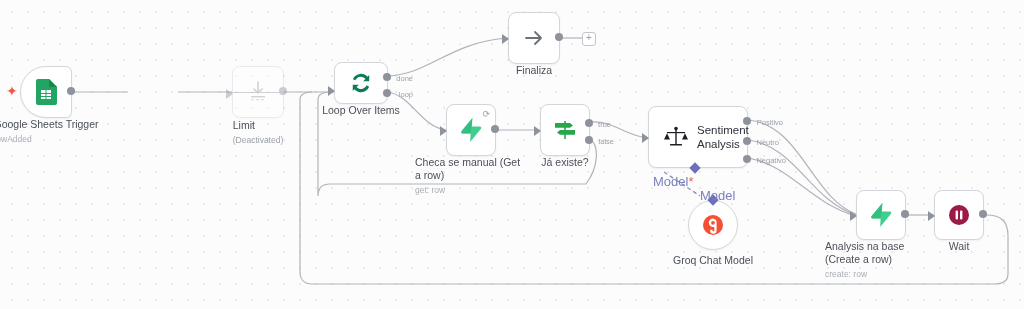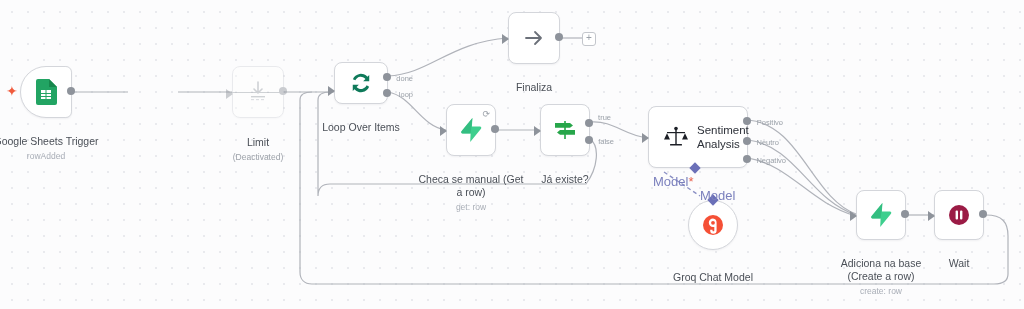--- a/index.html
+++ b/index.html
@@ -22,22 +22,22 @@
   
   .node{position:absolute;box-sizing:border-box;background:#fff;
         border:1px solid #d4d6db;border-radius:8px;
         display:flex;align-items:center;justify-content:center;
         box-shadow:0 1px 2px rgba(20,20,40,.05);}
   .node.trigger{border-top-left-radius:34px;border-bottom-left-radius:34px;}
   .node.wide{justify-content:flex-start;padding-left:14px;gap:8px;}
   .node.disabled{opacity:.45;}
   .node .strike{position:absolute;left:-2px;right:-2px;top:50%;height:1px;background:#9aa0a6;}
   .node-title{position:absolute;left:50%;transform:translateX(-50%);
-        top:100%;margin-top:18px;white-space:nowrap;
-        font-size:10.5px;color:#4a4f57;text-align:center;line-height:13px;}
+        top:100%;margin-top:1px;white-space:nowrap;
+        font-size:10.5px;color:#4a4f57;line-height:13px;}
   .node-title.wrap{white-space:normal;width:112px;}
   .node-sub{display:block;font-size:8.5px;color:#a8adb6;margin-top:2px;}
   .inner-label{font-size:11.5px;color:#2d3139;line-height:14px;white-space:pre-line;}
 
   
   .port{position:absolute;width:8px;height:8px;border-radius:50%;background:#8e939b;}
   .port.in{width:0;height:0;border-top:5px solid transparent;border-bottom:5px solid transparent;
            border-left:7px solid #8e939b;background:transparent;border-radius:0;}
   .port-label{position:absolute;font-size:7.5px;color:#9aa0a8;white-space:nowrap;}
   .plus-btn{position:absolute;width:12px;height:12px;border:1px solid #c3c6cc;border-radius:3px;
@@ -181,21 +181,21 @@
     <span>
       <svg class="ic" width="26" height="24" viewBox="0 0 26 24">
         <rect x="12.2" y="3" width="1.6" height="18" fill="#27a64a"></rect>
         <path d="M3 5h15l3 2.4-3 2.4H3z" fill="#27a64a"></path>
         <path d="M23 12H8l-3 2.4 3 2.4h15z" fill="#27a64a"></path>
       </svg>
     </span>
     <span class="port in" style="left:-7px;top:21px;"></span>
     <span class="port" style="right:-4px;top:14px;"></span>
     <span class="port" style="right:-4px;top:31px;"></span>
-    <span class="port-label" style="right:-22px;top:8px;">true</span>
+    <span class="port-label" style="right:-22px;top:15px;">true</span>
     <span class="port-label" style="right:-25px;top:32px;">false</span>
     <div class="node-title">
       <span>Já existe?</span>
     </div>
   </div>
 
   <div class="node wide" style="left:648px;top:106px;width:100px;height:62px;">
     <span>
       <svg class="ic" width="26" height="24" viewBox="0 0 26 24">
         <rect x="12.3" y="4" width="1.4" height="15" fill="#1c1f26"></rect>
@@ -238,21 +238,21 @@
   <div class="node" style="left:856px;top:190px;width:50px;height:50px;">
     <span>
       <svg class="ic" width="22" height="24" viewBox="0 0 22 24">
         <path d="M12.4 0L1.5 13.3c-.7.9-.1 2.2 1 2.2h8.1l-.4 8.5L21 10.7c.7-.9.1-2.2-1-2.2h-8.1z" fill="#3ecf8e"></path>
         <path d="M10.6 15.5H2.5c-1.1 0-1.7-1.3-1-2.2L12.4 0z" fill="#31b87c" opacity=".75"></path>
       </svg>
     </span>
     <span class="port in" style="left:-7px;top:20px;"></span>
     <span class="port" style="right:-4px;top:19px;"></span>
     <div class="node-title wrap">
-      <span>Adiciona na base (Create a row)</span>
+      <span>Analysis na base (Create a row)</span>
       <span class="node-sub">create: row</span>
     </div>
   </div>
 
   <div class="node" style="left:934px;top:190px;width:50px;height:50px;">
     <span>
       <svg class="ic" width="24" height="24" viewBox="0 0 24 24">
         <circle cx="12" cy="12" r="10" fill="#9b1b45"></circle>
         <rect x="8.6" y="7.4" width="2.4" height="9.2" rx="1" fill="#fff"></rect>
         <rect x="13" y="7.4" width="2.4" height="9.2" rx="1" fill="#fff"></rect>

